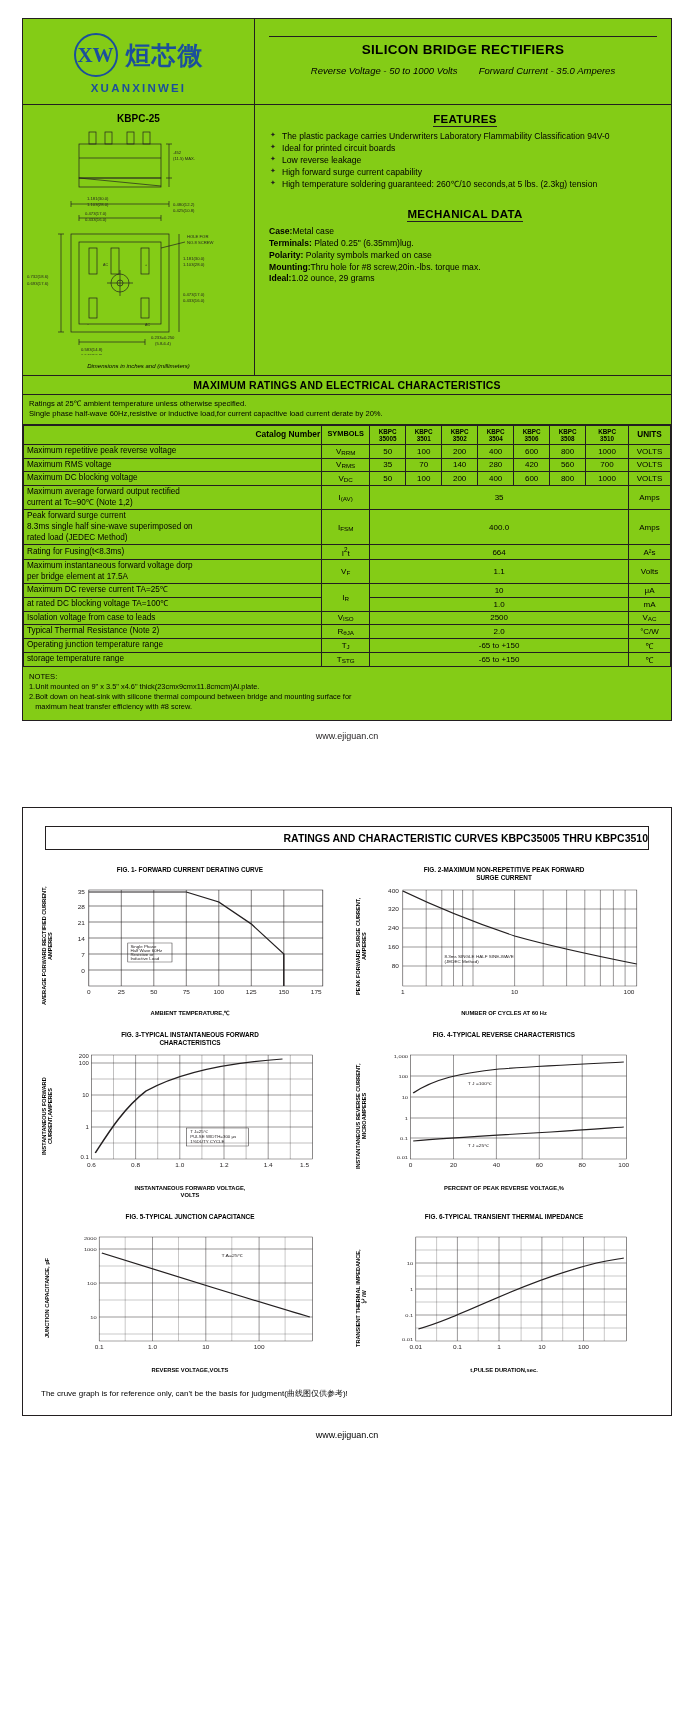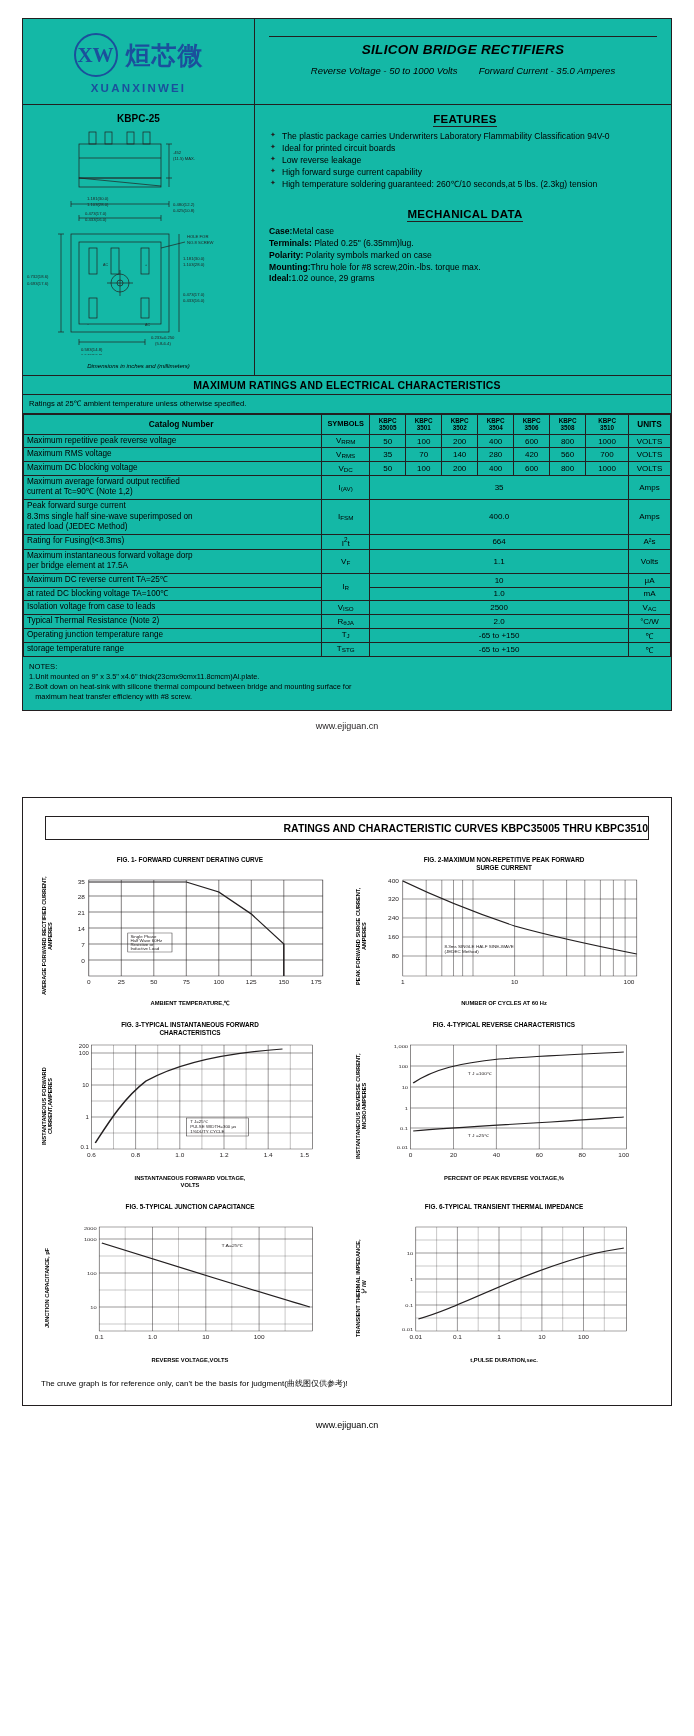--- a/index.html
+++ b/index.html
@@ -9,21 +9,21 @@
     font-family: "Liberation Sans", sans-serif;
     width: 694px;
   }
   .page {
     width: 694px;
     position: relative;
   }
   .sheet {
     margin: 18px 22px 0 22px;
     border: 1px solid #231f20;
-    background: #14b8a6;
+    background: #84cc16;
   }
 
   
   .hdr {
     display: flex;
     border-bottom: 1px solid #231f20;
   }
   .hdr-logo {
     width: 232px;
     border-right: 1px solid #231f20;
@@ -69,21 +69,20 @@
     font-size: 17.5px;
     font-weight: bold;
     letter-spacing: .2px;
   }
   .hdr-rule { height: 1px; background: #231f20; margin: 7px 6px 5px 6px; }
   .hdr-title h2 {
     margin: 0;
     font-size: 13.5px;
     font-weight: bold;
     letter-spacing: .3px;
-    font-style: italic;
   }
   .hdr-sub {
     margin-top: 8px;
     font-size: 9.5px;
     font-style: italic;
   }
   .hdr-sub .gap { display: inline-block; width: 16px; }
 
   
   .mid { display: flex; border-bottom: 1px solid #231f20; }
@@ -166,21 +165,21 @@
   table.rt td.sym { text-align: center; width: 48px; }
   table.rt td.val { text-align: center; }
   table.rt td.unit { text-align: center; width: 42px; }
   table.rt th {
     text-align: center;
     font-size: 6.3px;
     font-weight: bold;
     line-height: 1.15;
     padding: 2px 1px;
   }
-  table.rt th.h-cat { font-size: 8.4px; text-align: center; padding-left: 18px; }
+  table.rt th.h-cat { font-size: 8.4px; text-align: right; padding-left: 18px; }
   table.rt th.h-sym { font-size: 7.4px; }
   table.rt th.h-unit { font-size: 8.2px; }
   .sub { font-size: 0.78em; vertical-align: -0.22em; }
 
   .notes {
     font-size: 7.4px;
     padding: 5px 6px 8px 6px;
     line-height: 1.35;
   }
   .notes .nt-title { font-size: 7.6px; }
@@ -393,20 +392,21 @@
           <div class="mech-line">
             <b>Ideal:</b><span>1.02 ounce, 29 grams</span>
           </div>
         </div>
       </div>
     </div>
 
     <div class="ratings-band">MAXIMUM RATINGS AND ELECTRICAL CHARACTERISTICS</div>
     <div class="ratings-note">
       <div>Ratings at 25℃ ambient temperature unless otherwise specified.</div>
+      <div>Single phase half-wave 60Hz,resistive or inductive load,for current capacitive load current derate by 20%.</div>
     </div>
 
     <table class="rt">
       <thead>
         <tr>
           <th class="h-cat">Catalog    Number</th>
           <th class="h-sym">SYMBOLS</th>
           <th>KBPC<br>35005</th>
           <th>KBPC<br>3501</th>
           <th>KBPC<br>3502</th>

